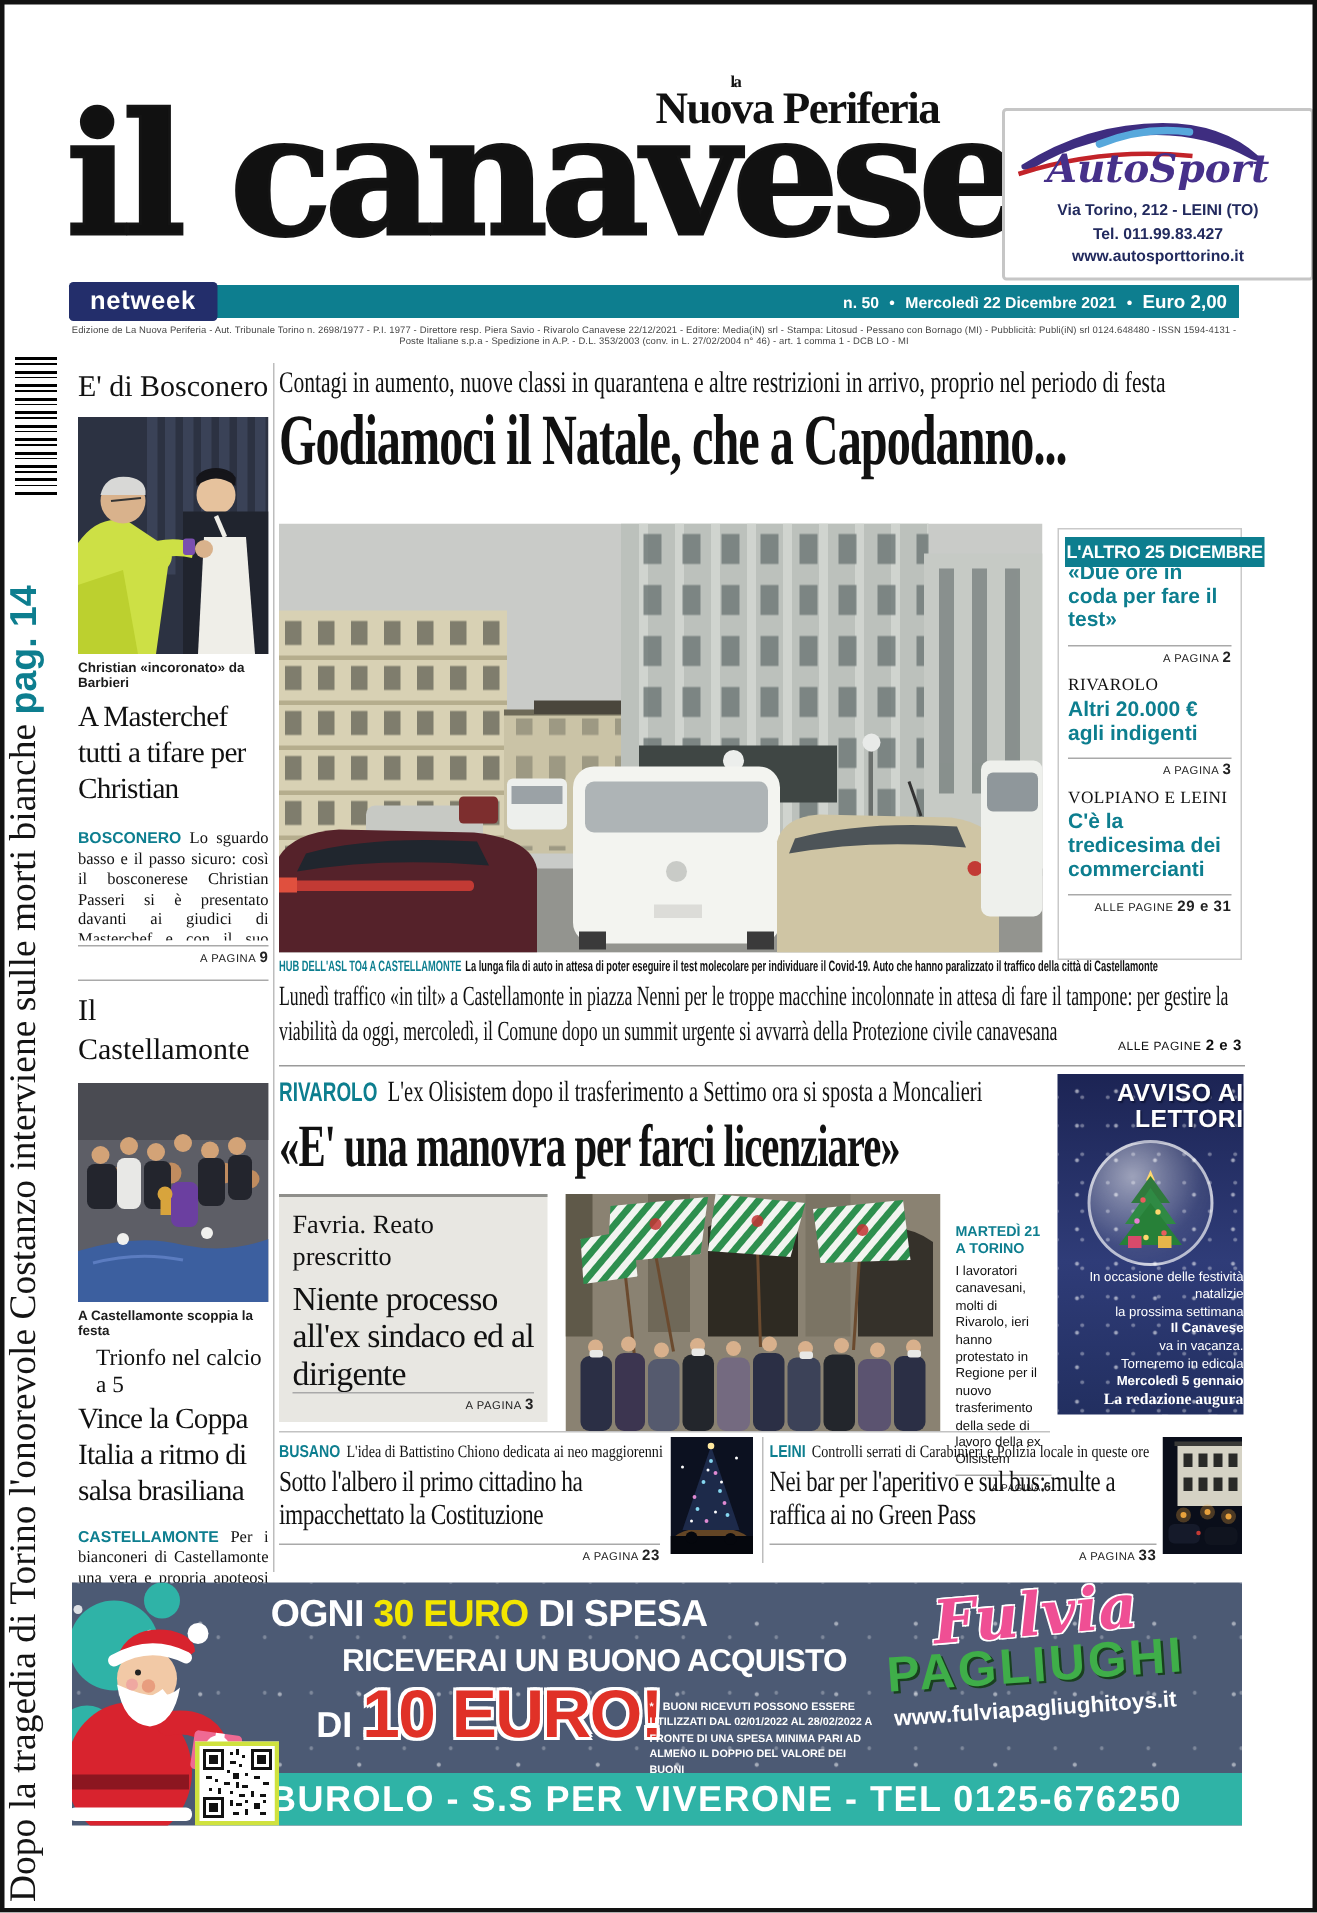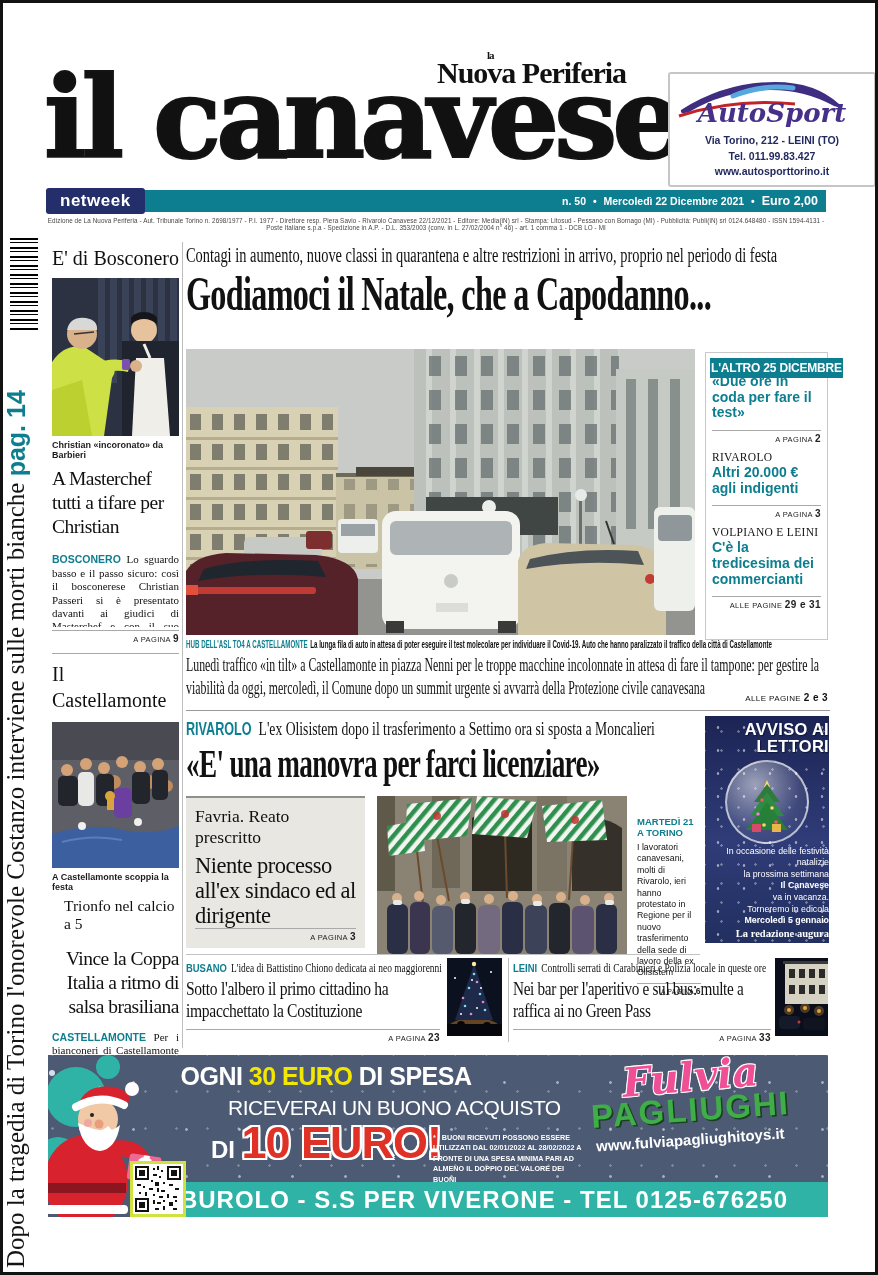--- a/index.html
+++ b/index.html
@@ -128,21 +128,21 @@
   .hr2{position:absolute;left:0;top:714px;width:514px;border:0;border-top:1px solid #c2c2c2;margin:0;}
   
   .ad{position:absolute;left:48px;top:1055px;width:780px;height:162px;background:#4c5a74;overflow:hidden;
       background-image:radial-gradient(circle,rgba(255,255,255,.5) 1px,transparent 1.7px),
                        radial-gradient(circle,rgba(255,255,255,.28) 1px,transparent 1.5px);
       background-size:53px 47px,31px 37px;background-position:6px 4px,20px 18px;}
   .ad-santa{position:absolute;left:-6px;top:-2px;z-index:3;}
   .ad-l1{position:absolute;left:128px;top:7px;width:300px;text-align:center;font-weight:bold;
       font-size:25px;color:#fff;letter-spacing:-.5px;z-index:2;}
   .ad-l1 .amt{color:#f3e600;}
-  .ad-l2{position:absolute;left:180px;top:41px;width:360px;font-weight:normal;font-size:21px;
+  .ad-l2{position:absolute;left:180px;top:41px;width:360px;font-weight:bold;font-size:21px;
       color:#fff;letter-spacing:-.5px;z-index:2;}
   .ad-l3{position:absolute;left:128px;top:62px;width:300px;text-align:center;color:#fff;
       font-weight:bold;font-size:24px;z-index:2;}
   .ad-l3 .amt{font-size:45px;color:#e03127;letter-spacing:-1px;
       text-shadow:-2px -2px 0 #fff,2px -2px 0 #fff,-2px 2px 0 #fff,2px 2px 0 #fff,0 2px 0 #fff,0 -2px 0 #fff,2px 0 0 #fff,-2px 0 0 #fff;}
   .ad-disc{position:absolute;left:385px;top:78px;width:155px;font-size:7.2px;font-weight:bold;
       color:#fff;line-height:1.45;z-index:2;}
   .ad-brand{position:absolute;right:10px;top:2px;width:255px;text-align:center;z-index:2;}
   .fulvia{font-family:"DejaVu Serif",serif;font-style:italic;font-weight:bold;font-size:40px;
       color:#ef4f94;transform:rotate(-5deg);display:inline-block;line-height:1;
@@ -272,21 +272,21 @@
       <rect x="55" y="76" width="7" height="12" fill="#d8a43c"></rect>
         <circle cx="58" cy="74" r="5" fill="#d8a43c"></circle>
       <path d="M0 146 L0 112 Q40 100 70 108 Q100 114 127 104 L127 146Z" fill="#3c5f9f"></path>
       <path d="M10 120 Q40 112 70 118" stroke="#5b7cc0" stroke-width="2" fill="none"></path>
       <circle cx="30" cy="104" r="4" fill="#f0f0ee"></circle>
         <circle cx="86" cy="100" r="4" fill="#f0f0ee"></circle>
     </svg>
 
     <div class="lc-cap">A Castellamonte scoppia la festa</div>
     <div class="lc-kick">Trionfo nel calcio a 5</div>
-    <div class="lc-head" style="margin-top:14px;text-align:right;">Vince la Coppa Italia a ritmo di salsa brasiliana</div>
+    <div class="lc-head" style="margin-top:2px;">Vince la Coppa Italia a ritmo di salsa brasiliana</div>
     <div class="lc-body" style="height:78px;margin-top:12px;">
       <span class="lc-lead">CASTELLAMONTE</span>
       <span>Per i bianconeri di Castellamonte una vera e propria apoteosi la vittoria della Coppa Italia. Grande protagonista è stato l'ex nazionale brasiliano Alcides Pereira.</span>
     </div>
     <div class="pr">
       <span>A PAGINA</span> <b>42</b>
     </div>
   </div>
 
   <div class="vdiv"></div>

